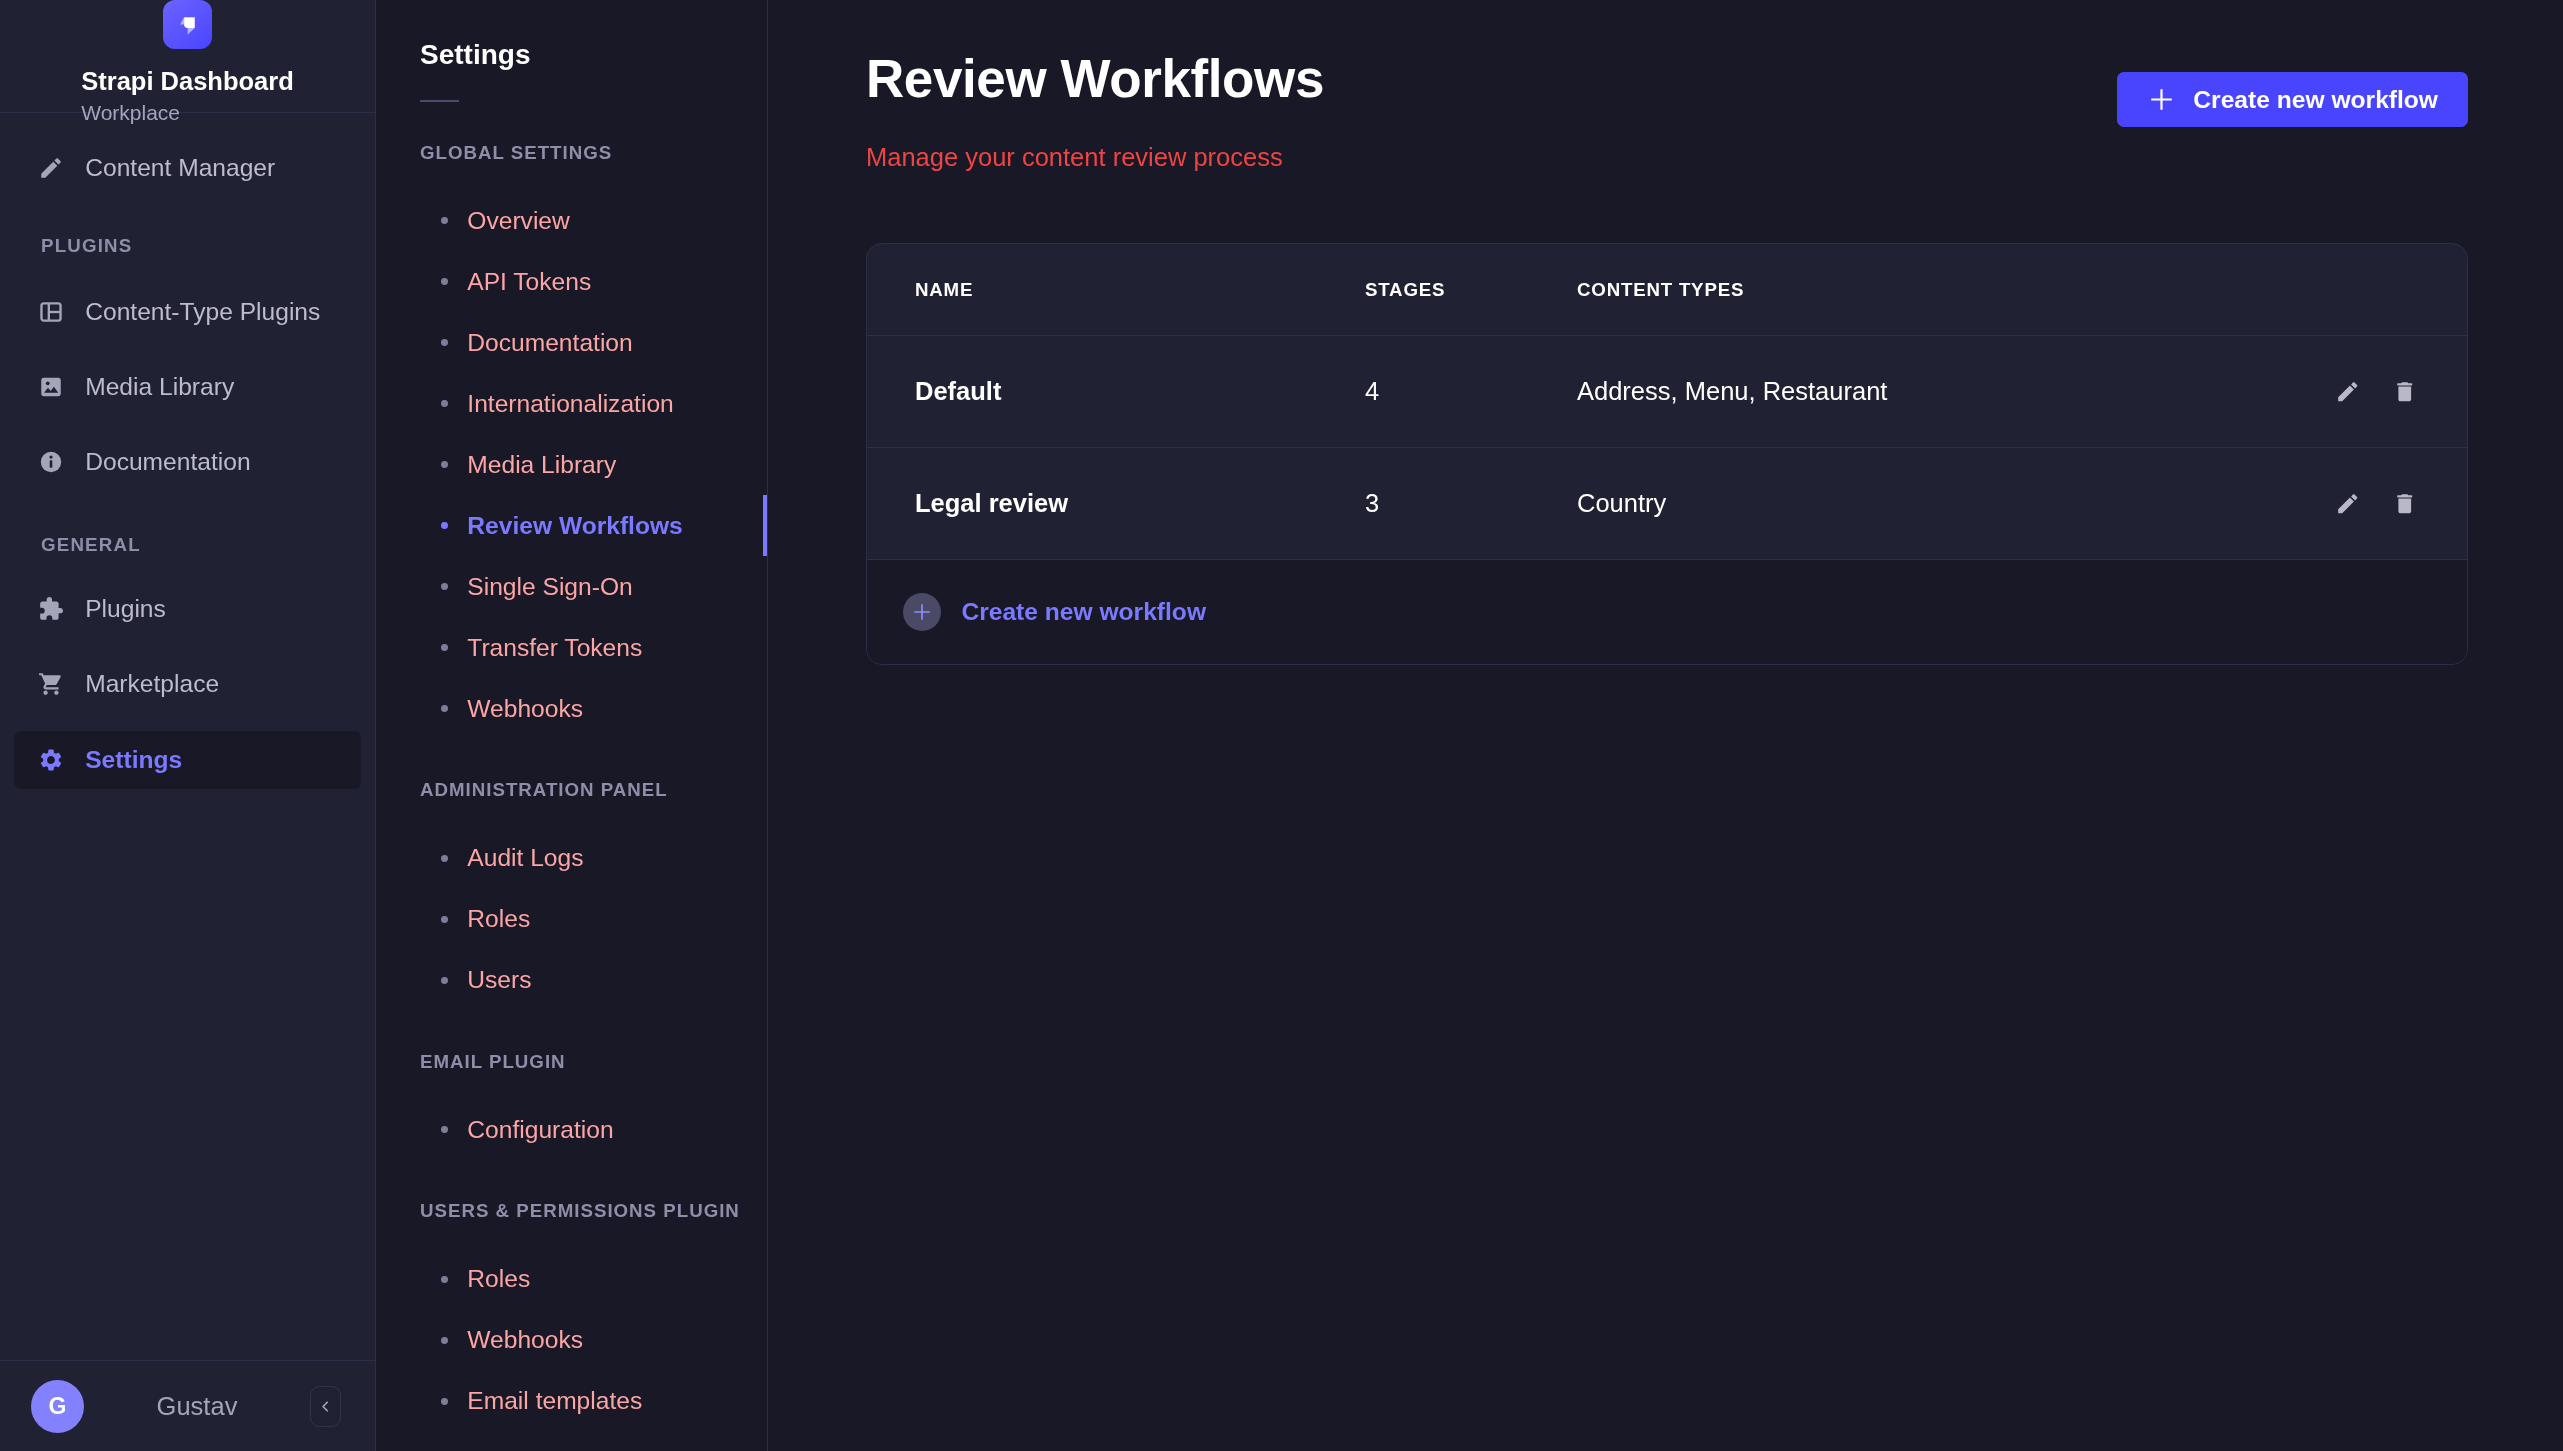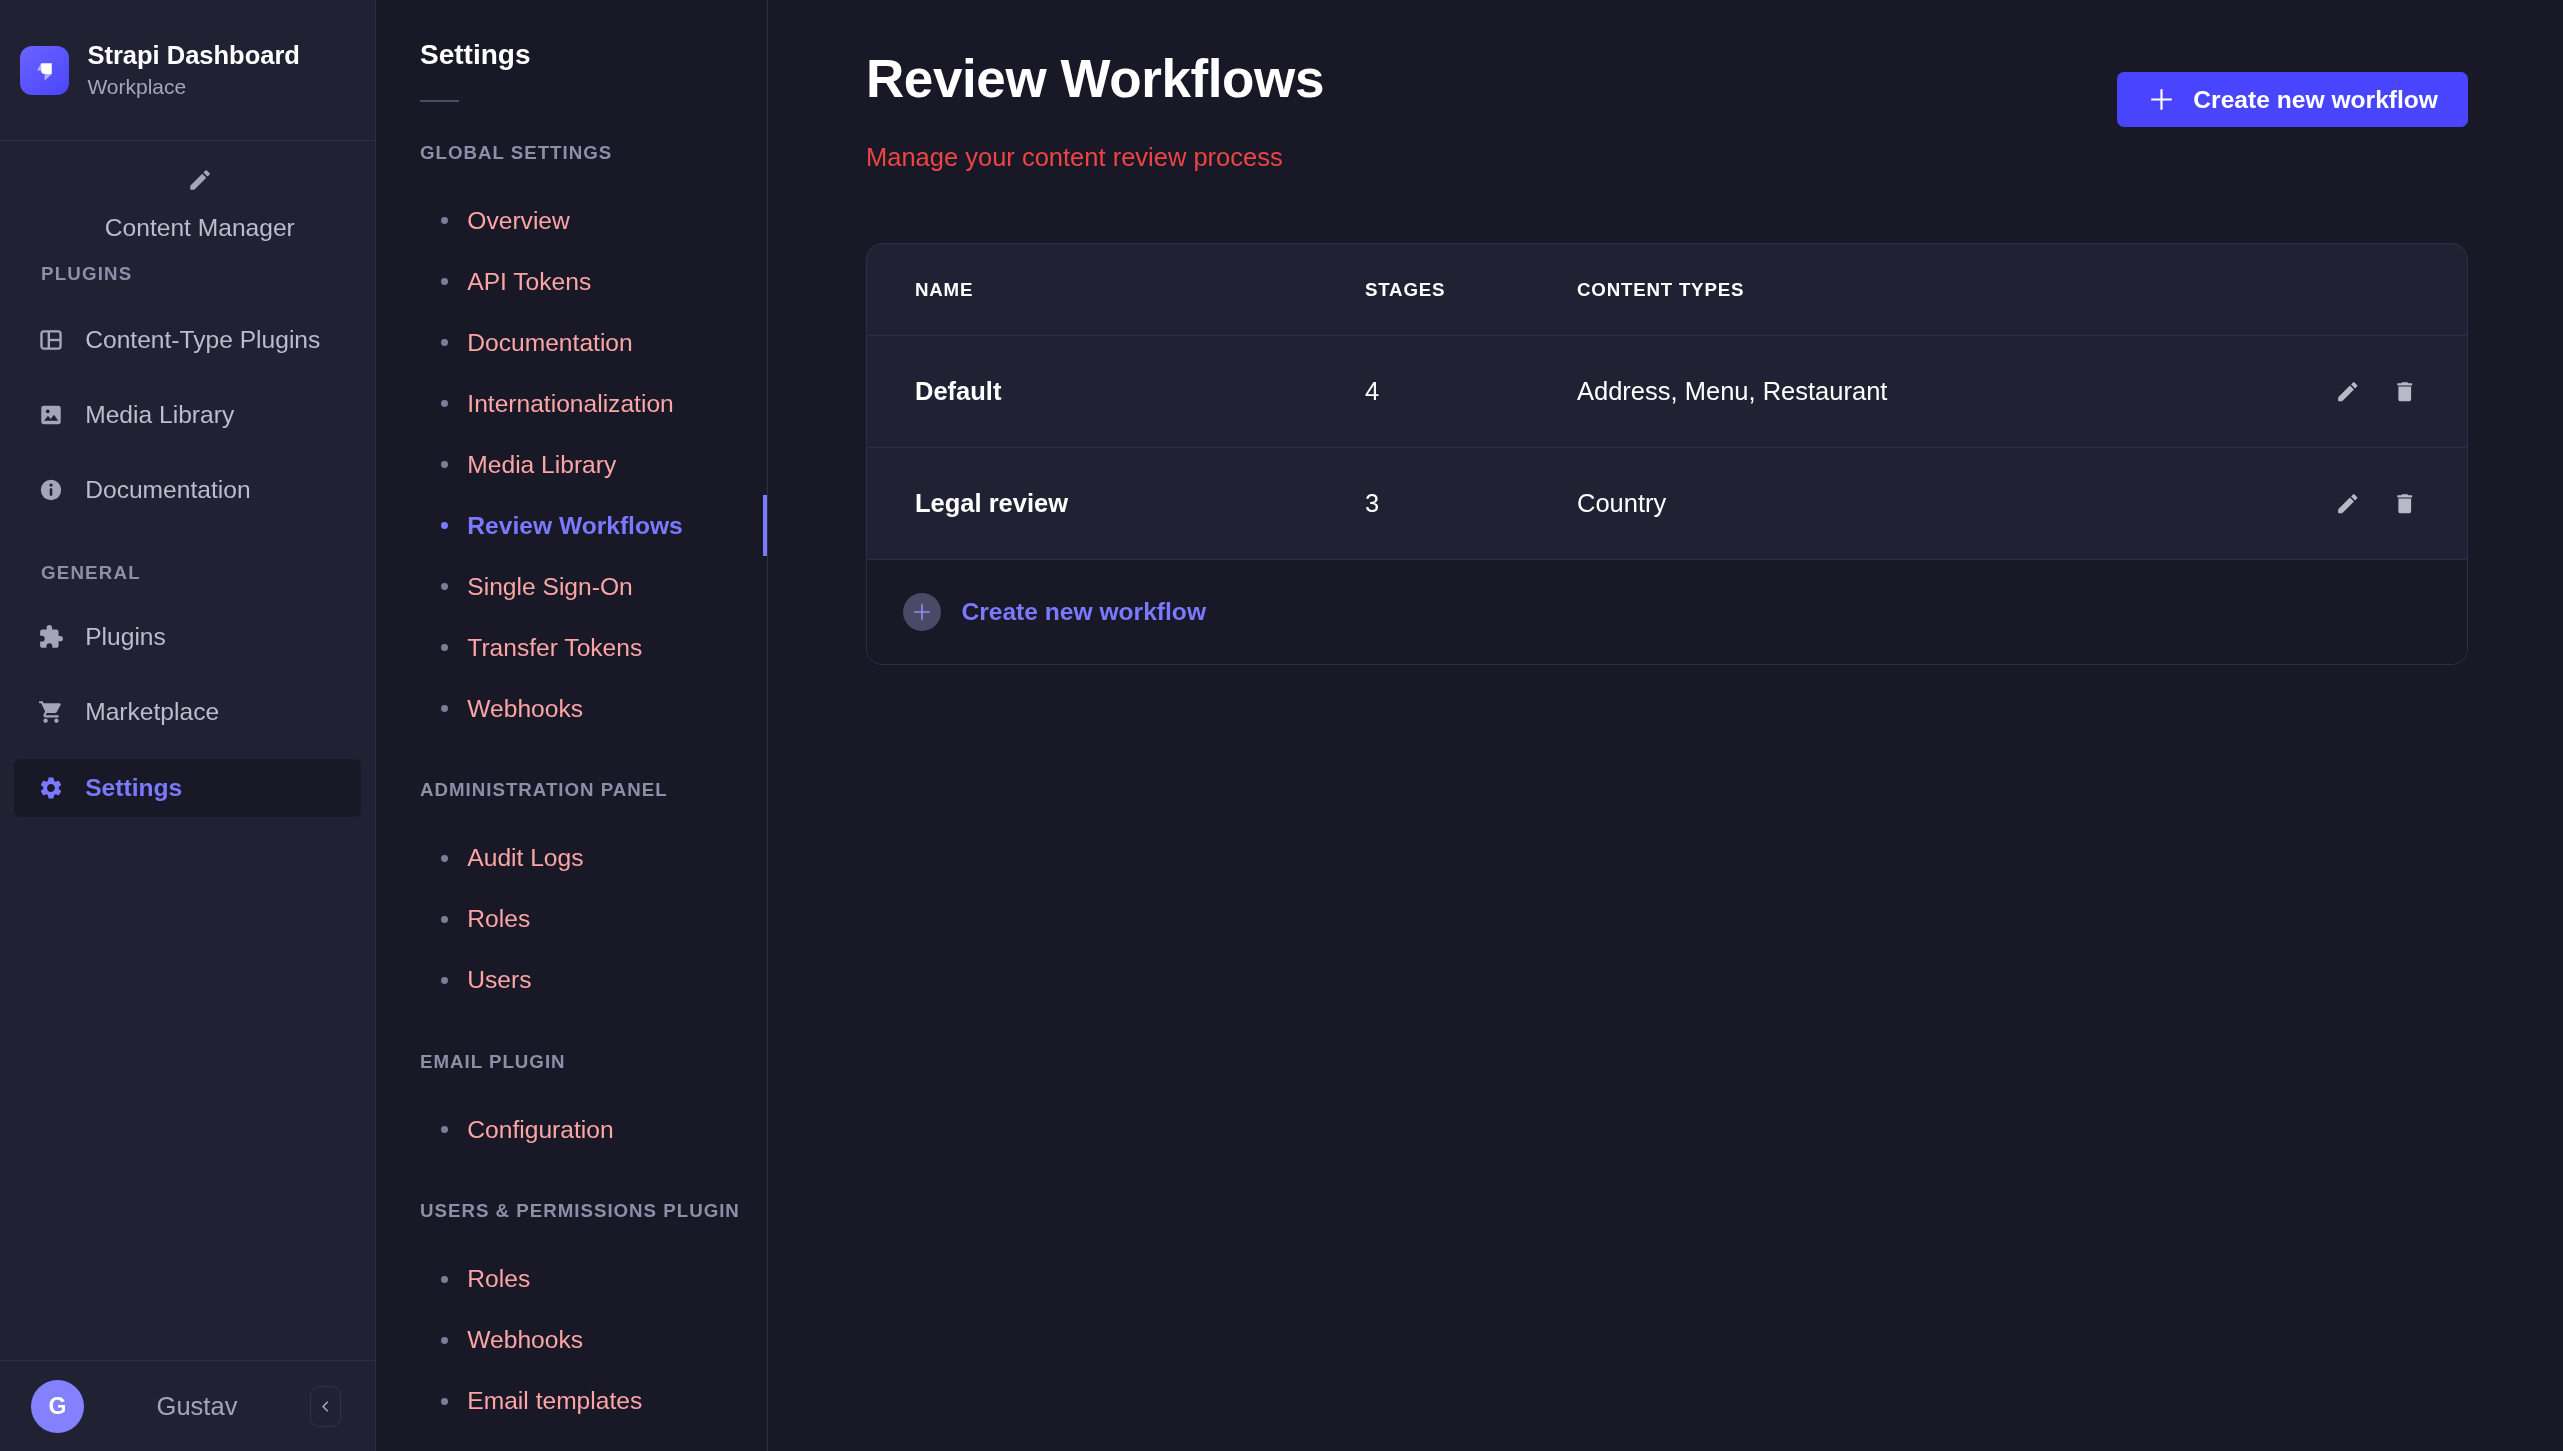--- a/index.html
+++ b/index.html
@@ -13,24 +13,24 @@
   .app { display: flex; width: 2563px; height: 1451px; }
 
   
   .mainnav {
     width: 376px; min-width: 376px; height: 100%;
     background: #212134;
     border-right: 0.8px solid #2e2e48;
     position: relative;
   }
   .brand {
-    height: 141px;
+    height: 113px;
     border-bottom: 0.8px solid #2e2e48;
     display: flex; align-items: center;
-    padding: 0 20.4px; gap: 18px;
+    padding: 0 20.4px; gap: 18px; flex-direction: column;
   }
   .logo {
     width: 49px; height: 49px; border-radius: 12px;
     background: linear-gradient(140deg,#6c63ff 0%, #4945ff 100%);
     display: flex; align-items: center; justify-content: center;
     flex: none;
   }
   .brand-text { display: flex; flex-direction: column; gap: 5.1px; }
   .brand-title { font-size: 25.5px; font-weight: 700; color: #ffffff; }
   .brand-sub { font-size: 21px; color: #a5a5ba; }
@@ -43,21 +43,21 @@
   .nav-item {
     height: 58px; margin: 0 13.6px; border-radius: 6.8px;
     display: flex; align-items: center; gap: 21px;
     padding-left: 24.6px; font-size: 24.6px; color: #bcbccd;
     cursor: pointer;
   }
   .nav-item svg { width: 26px; height: 26px; flex: none; color: #a5a5ba; }
   .nav-item.active { background: #181826; color: #7b79ff; font-weight: 700; }
   .nav-item.active svg { color: #7b79ff; }
 
-  .mt30 { margin-top: 25.5px; flex-direction: column; } .mt28 { margin-top: 24px; }
+  .mt30 { margin-top: 25.5px; } .mt28 { margin-top: 24px; }
   .mt26 { margin-top: 22px; } .mt21 { margin-top: 18px; }
   .mt20 { margin-top: 17px; } .mt44 { margin-top: 37px; }
   .mt48 { margin-top: 41px; }
 
   .user-row {
     position: absolute; left: 0; right: 0; bottom: 0; height: 91px;
     border-top: 0.8px solid #2e2e48;
     display: flex; align-items: center; padding: 0 34px 0 31px;
   }
   .avatar {

